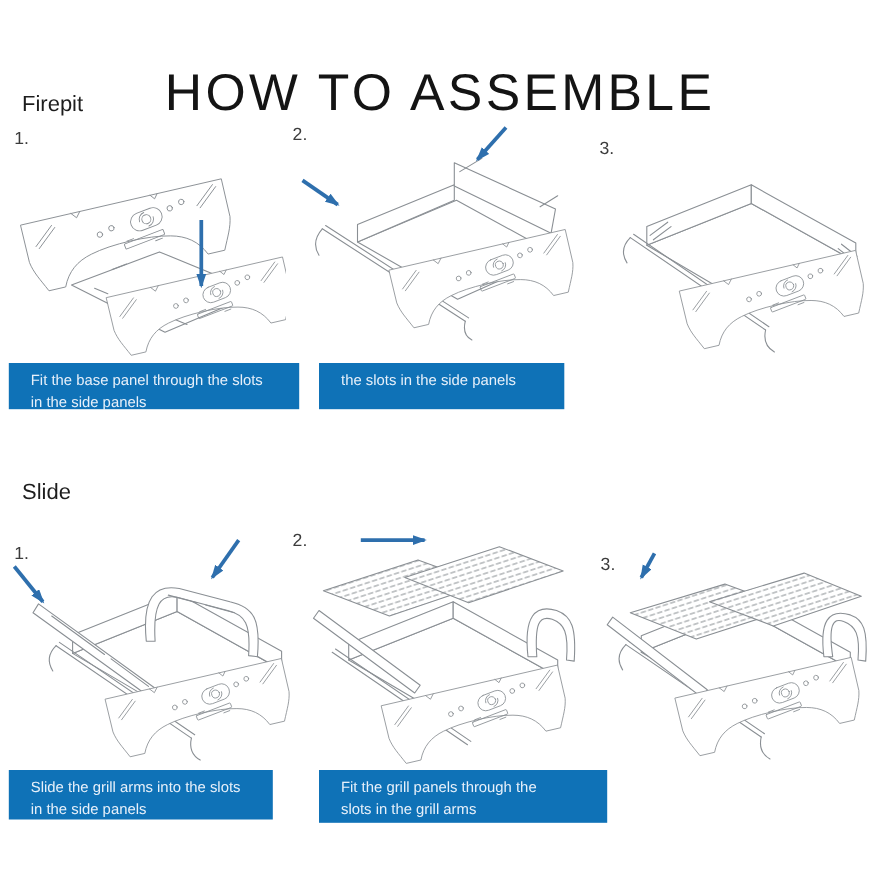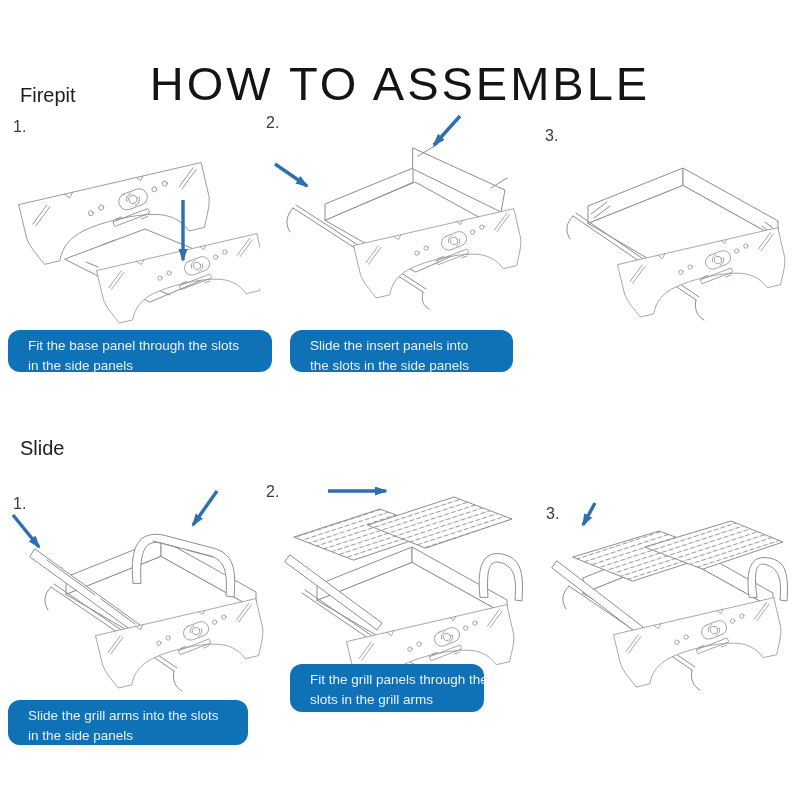--- a/index.html
+++ b/index.html
@@ -4,21 +4,21 @@
 <style>
   html,body{margin:0;padding:0;background:#ffffff;font-family:"Liberation Sans",sans-serif;}
   .page{position:relative;width:800px;height:800px;background:#fff;overflow:hidden;}
   .title{position:absolute;left:0;right:0;top:20px;text-align:center;font-size:47px;
          letter-spacing:3px;font-weight:400;color:var(--heading-text,#141414);white-space:nowrap;margin-top:36px;}
   .section-label{position:absolute;font-size:20px;color:#1d1d1d;}
   .step-num{position:absolute;font-size:16px;color:#3c3c3c;}
   .fig{position:absolute;}
   .caption{position:absolute;background:var(--accent-box,#0f72b7);box-sizing:border-box;
            color:var(--caption-text,#e7f0fa);font-size:13.5px;line-height:1.45;
-           padding:6px 8px 18px 20px;border-radius:12px;}
+           padding:6px 8px 18px 20px;}
   .caption .line{display:block;white-space:nowrap;}
   svg .ln{stroke:var(--line-art,#8a8f94);stroke-width:1;fill:none;stroke-linejoin:round;stroke-linecap:round;}
   svg .f{fill:#ffffff;}
   svg .hatch{fill:url(#grillHatch);}
   .arrow-line{stroke:var(--arrow,#2e6fad);stroke-width:3.4;stroke-linecap:butt;}
 </style>
 </head>
 <body>
 
 <div class="page">
@@ -96,21 +96,20 @@
     <path class="ln" d="M40,86 L163,170 M43,83 L166,167"></path>
     <path class="ln" d="M40,86 C33,93 32,101 37,109 M163,170 C161,179 164,186 171,190"></path>
     <use href="#sp" transform="translate(84,134) rotate(-13) scale(0.72)"></use>
   </svg>
 
   <div class="caption" style="left:8px;top:330px;width:264px;height:42px">
     <span class="line">Fit the base panel through the slots</span>
     <span class="line">in the side panels</span>
   </div>
   <div class="caption" style="left:290px;top:330px;width:223px;height:42px">
-    <span class="line">Slide the insert panels into</span>
     <span class="line">the slots in the side panels</span>
   </div>
 
   <div class="section-label" style="left:20px;top:437px">Slide</div>
 
   <div class="step-num" style="left:13px;top:495px">1.</div>
   <div class="step-num" style="left:266px;top:483px">2.</div>
   <div class="step-num" style="left:546px;top:505px">3.</div>
 
   <svg class="fig" style="left:5px;top:487px" width="263" height="208" viewBox="0 0 263 208">
@@ -160,18 +159,18 @@
     <use href="#sp" transform="translate(80,137) rotate(-13) scale(0.72)"></use>
     <g>
       <line class="arrow-line" x1="62" y1="6" x2="50" y2="28" marker-end="url(#ah)"></line>
     </g>
   </svg>
 
   <div class="caption" style="left:8px;top:700px;width:240px;height:45px">
     <span class="line">Slide the grill arms into the slots</span>
     <span class="line">in the side panels</span>
   </div>
-  <div class="caption" style="left:290px;top:664px;width:194px;height:48px">
+  <div class="caption" style="left:290px;top:700px;width:262px;height:48px">
     <span class="line">Fit the grill panels through the</span>
     <span class="line">slots in the grill arms</span>
   </div>
 
 </div>
 
 </body></html>

